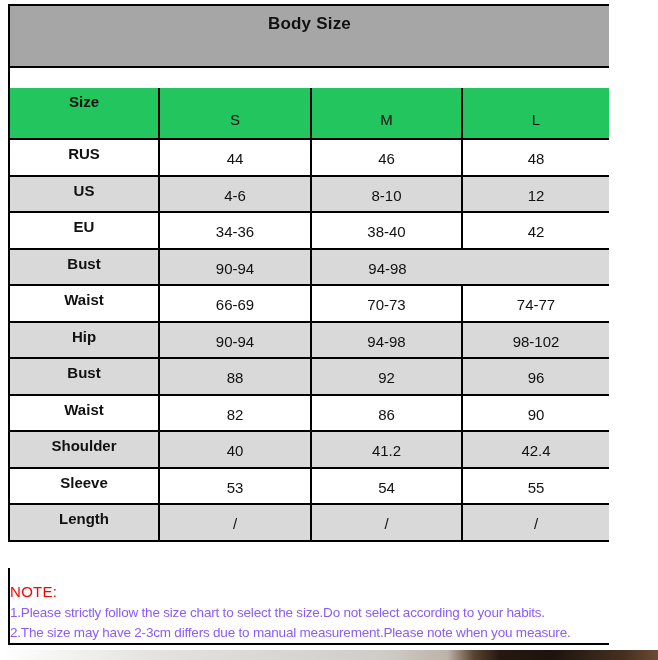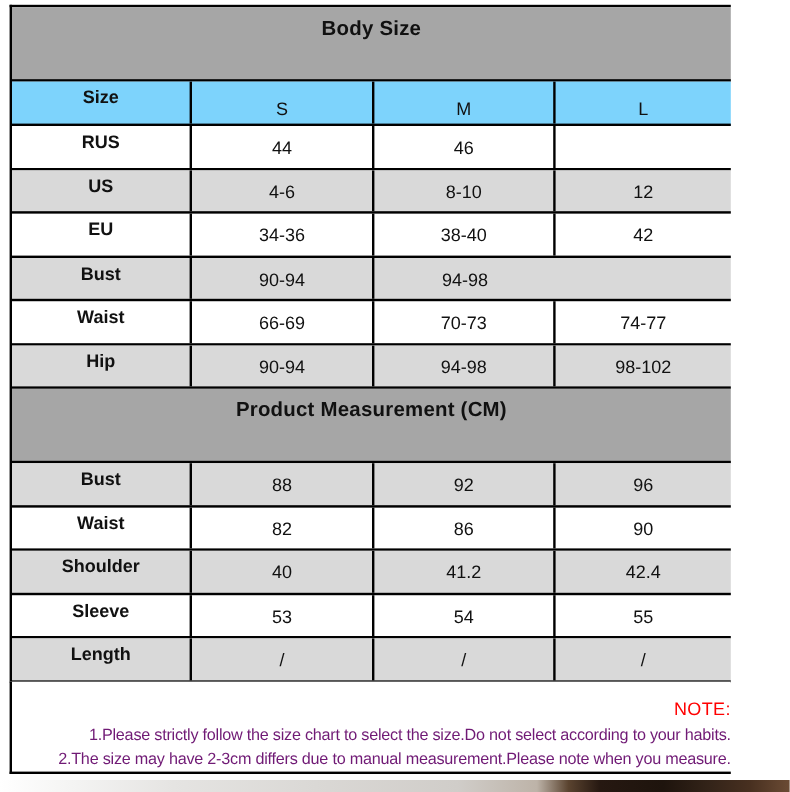--- a/index.html
+++ b/index.html
@@ -50,51 +50,51 @@
     font-weight:bold;
     font-size:15px;
     align-items:flex-start;
     padding-top:5px;
   }
   .cell.value{
     font-size:15px;
     align-items:center;
     padding-top:3px;
   }
-  .size-row{height:37px;background:#7dd3fc;}
+  .size-row{height:52px;background:#22c55e;margin-top:20px;}
   .size-row .cell.value{padding-top:12px;}
   .data-row{height:36.5px;}
   
   .rows-a .data-row:nth-child(even){background:#d9d9d9;}
   
   .rows-b .data-row:nth-child(odd){background:#d9d9d9;}
 
   
   .note-box{
     position:absolute;
     left:8px;top:568px;
     width:601px;height:77px;
     border-left:2px solid #000;
     border-bottom:2px solid #000;
     box-sizing:border-box;
     background:#ffffff;
-    text-align:right;
+    text-align:left;
   }
   .note-title{
     margin-top:15px;
     font-size:15px;
     color:#ff0000;
     letter-spacing:0.3px;
   }
   .note-line{
     margin-top:5px;
     font-size:13.5px;
     letter-spacing:-0.2px;
     white-space:nowrap;
-    color:#701a75;
+    color:#8b5cf6;
   }
 
   
   .photo-strip{
     position:absolute;
     left:0;top:650px;
     width:658px;height:10px;
     background:linear-gradient(90deg,
       #ffffff 0%, #f4f4f3 9%, #e5e4e2 22%, #dad8d5 40%,
       #d0cdc9 58%, #bdb3a8 68%, #5a432f 72%, #261811 76%,
@@ -115,20 +115,21 @@
       <div class="cell value divided">S</div>
       <div class="cell value divided">M</div>
       <div class="cell value">L</div>
     </div>
 
     <div id="body-rows" class="rows-a">
         <div class="row data-row">
           <div class="cell label divided">RUS</div>
           <div class="cell value divided">44</div>
           <div class="cell value divided">46</div>
+          <div class="cell value">48</div>
         </div>
         <div class="row data-row">
           <div class="cell label divided">US</div>
           <div class="cell value divided">4-6</div>
           <div class="cell value divided">8-10</div>
           <div class="cell value">12</div>
         </div>
         <div class="row data-row">
           <div class="cell label divided">EU</div>
           <div class="cell value divided">34-36</div>
@@ -147,21 +148,20 @@
           <div class="cell value">74-77</div>
         </div>
         <div class="row data-row">
           <div class="cell label divided">Hip</div>
           <div class="cell value divided">90-94</div>
           <div class="cell value divided">94-98</div>
           <div class="cell value">98-102</div>
         </div>
       </div>
 
-    <div class="section-header">Product Measurement (CM)</div>
 
     <div id="pm-rows" class="rows-b">
         <div class="row data-row">
           <div class="cell label divided">Bust</div>
           <div class="cell value divided">88</div>
           <div class="cell value divided">92</div>
           <div class="cell value">96</div>
         </div>
         <div class="row data-row">
           <div class="cell label divided">Waist</div>

